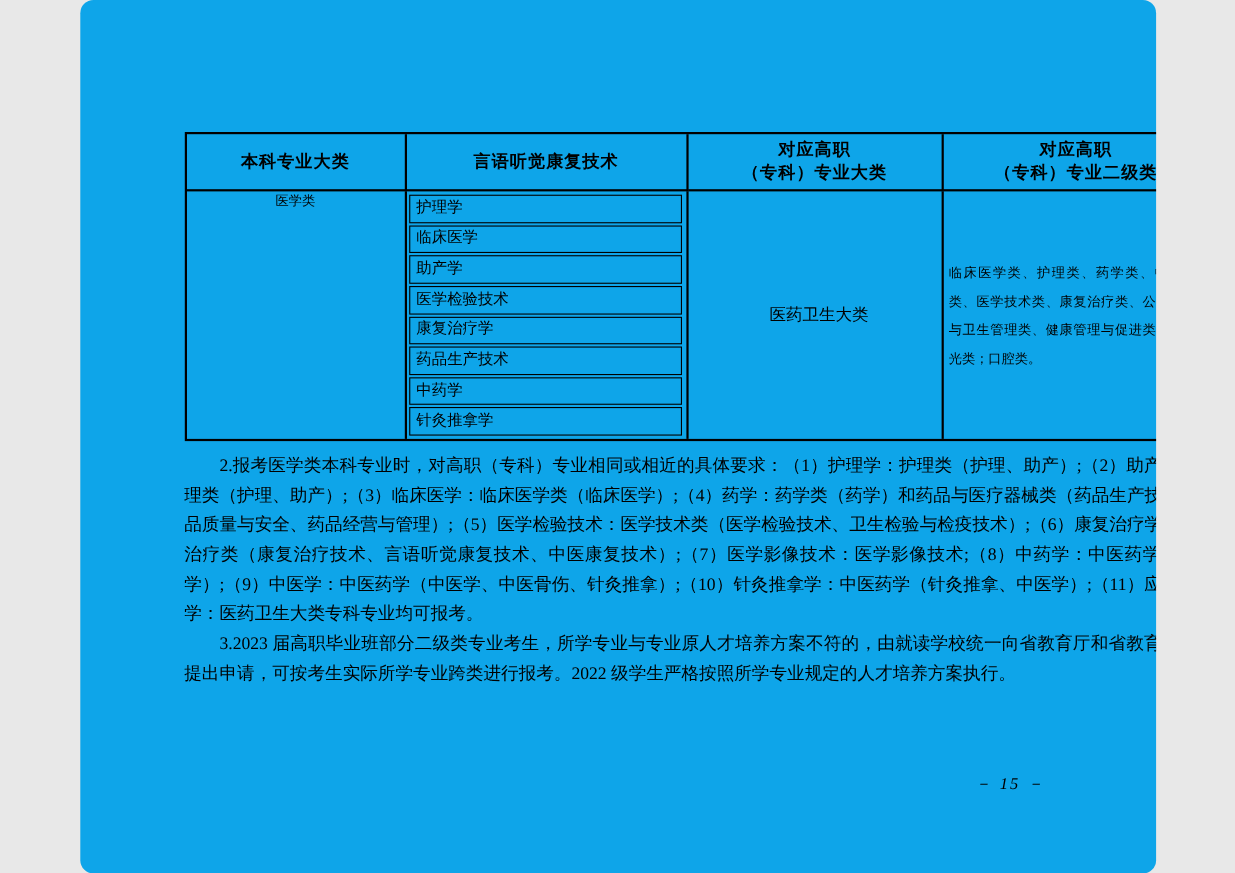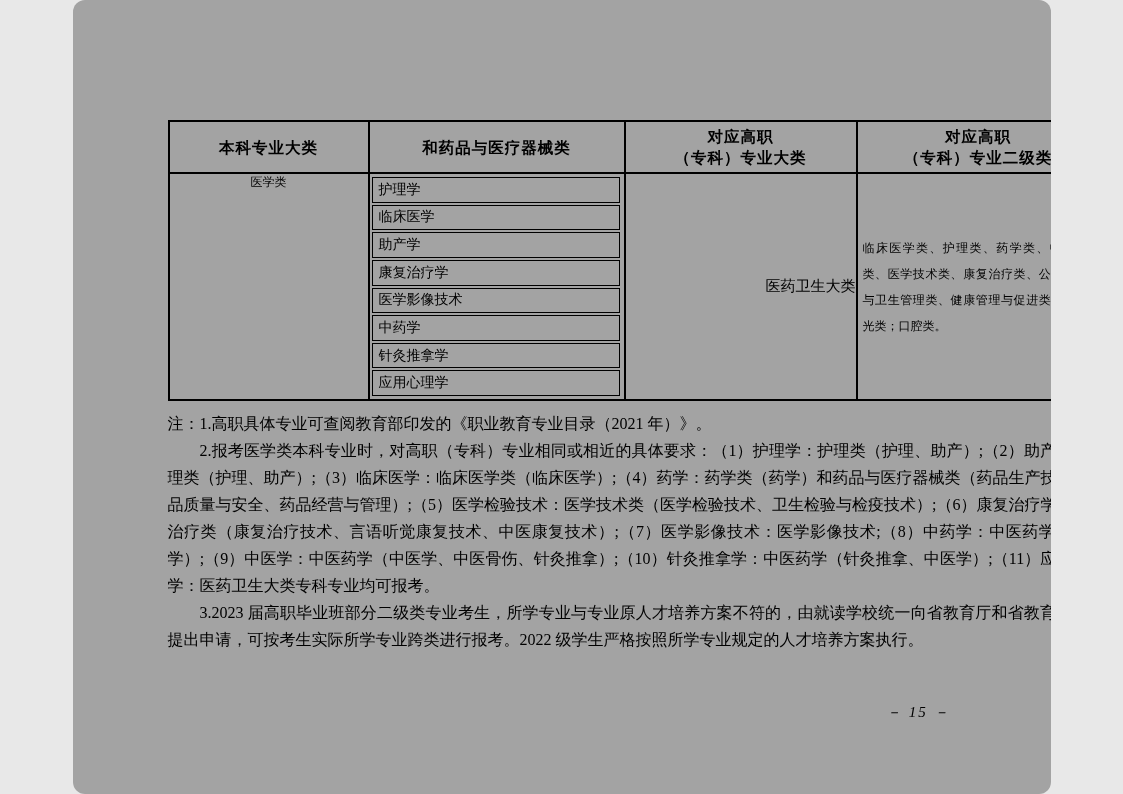--- a/index.html
+++ b/index.html
@@ -3,21 +3,21 @@
 <meta charset="utf-8">
 <style>
   * { margin: 0; padding: 0; box-sizing: border-box; }
   html, body { background: #e8e8e8; }
   body { font-family: "Liberation Serif", serif; color: #000; }
 
   .page {
     position: relative;
     width: 978px;
     height: 794px;
-    background: #a3a3a3;
+    background: #0ea5e9;
     margin: 0 auto;
     overflow: hidden;
     border-radius: 12px;
   }
 
   
   .doc-table {
     position: absolute;
     left: 95px;
     top: 120px;
@@ -47,21 +47,21 @@
 
   .cell-center {
     display: flex;
     align-items: flex-start;
     justify-content: center;
     font-size: 12px;
   }
   .cell-vcenter-left {
     display: flex;
     align-items: center;
-    justify-content: flex-end;
+    justify-content: center;
     padding-left: 8px;
     font-size: 15px;
   }
 
   .majors-stack {
     display: flex;
     flex-direction: column;
     padding: 2px 4px 2px 2px;
     height: 225px;
   }
@@ -113,58 +113,57 @@
 <body>
 
 <div class="page">
 
   <div class="doc-table">
 
     <div class="th col-border">
       <span>本科专业大类</span>
     </div>
     <div class="th col-border">
-      <span>和药品与医疗器械类</span>
+      <span>言语听觉康复技术</span>
     </div>
     <div class="th col-border">
       <span>对应高职</span>
       <span>（专科）专业大类</span>
     </div>
     <div class="th">
       <span>对应高职</span>
       <span>（专科）专业二级类</span>
     </div>
 
     <div class="td col-border cell-center">
       <span>医学类</span>
     </div>
 
     <div class="td col-border">
       <div class="majors-stack">
         <div class="major-box">护理学</div>
         <div class="major-box">临床医学</div>
         <div class="major-box">助产学</div>
+        <div class="major-box">医学检验技术</div>
         <div class="major-box">康复治疗学</div>
-        <div class="major-box">医学影像技术</div>
+        <div class="major-box">药品生产技术</div>
         <div class="major-box">中药学</div>
         <div class="major-box">针灸推拿学</div>
-        <div class="major-box">应用心理学</div>
       </div>
     </div>
 
     <div class="td col-border cell-vcenter-left">
       <span>医药卫生大类</span>
     </div>
 
     <div class="td secondary-text">
       <span>临床医学类、护理类、药学类、中医药类、医学技术类、康复治疗类、公共卫生与卫生管理类、健康管理与促进类、眼视光类；口腔类。</span>
     </div>
   </div>
 
   <div class="notes">
-    <p>注：1.高职具体专业可查阅教育部印发的《职业教育专业目录（2021 年）》。</p>
     <p class="indent">2.报考医学类本科专业时，对高职（专科）专业相同或相近的具体要求：（1）护理学：护理类（护理、助产）;（2）助产学：护理类（护理、助产）;（3）临床医学：临床医学类（临床医学）;（4）药学：药学类（药学）和药品与医疗器械类（药品生产技术、药品质量与安全、药品经营与管理）;（5）医学检验技术：医学技术类（医学检验技术、卫生检验与检疫技术）;（6）康复治疗学：康复治疗类（康复治疗技术、言语听觉康复技术、中医康复技术）;（7）医学影像技术：医学影像技术;（8）中药学：中医药学（中药学）;（9）中医学：中医药学（中医学、中医骨伤、针灸推拿）;（10）针灸推拿学：中医药学（针灸推拿、中医学）;（11）应用心理学：医药卫生大类专科专业均可报考。</p>
     <p class="indent">3.2023 届高职毕业班部分二级类专业考生，所学专业与专业原人才培养方案不符的，由就读学校统一向省教育厅和省教育考试院提出申请，可按考生实际所学专业跨类进行报考。2022 级学生严格按照所学专业规定的人才培养方案执行。</p>
   </div>
 
   <div class="page-number">－ 15 －</div>
 
 </div>
 
 </body></html>

